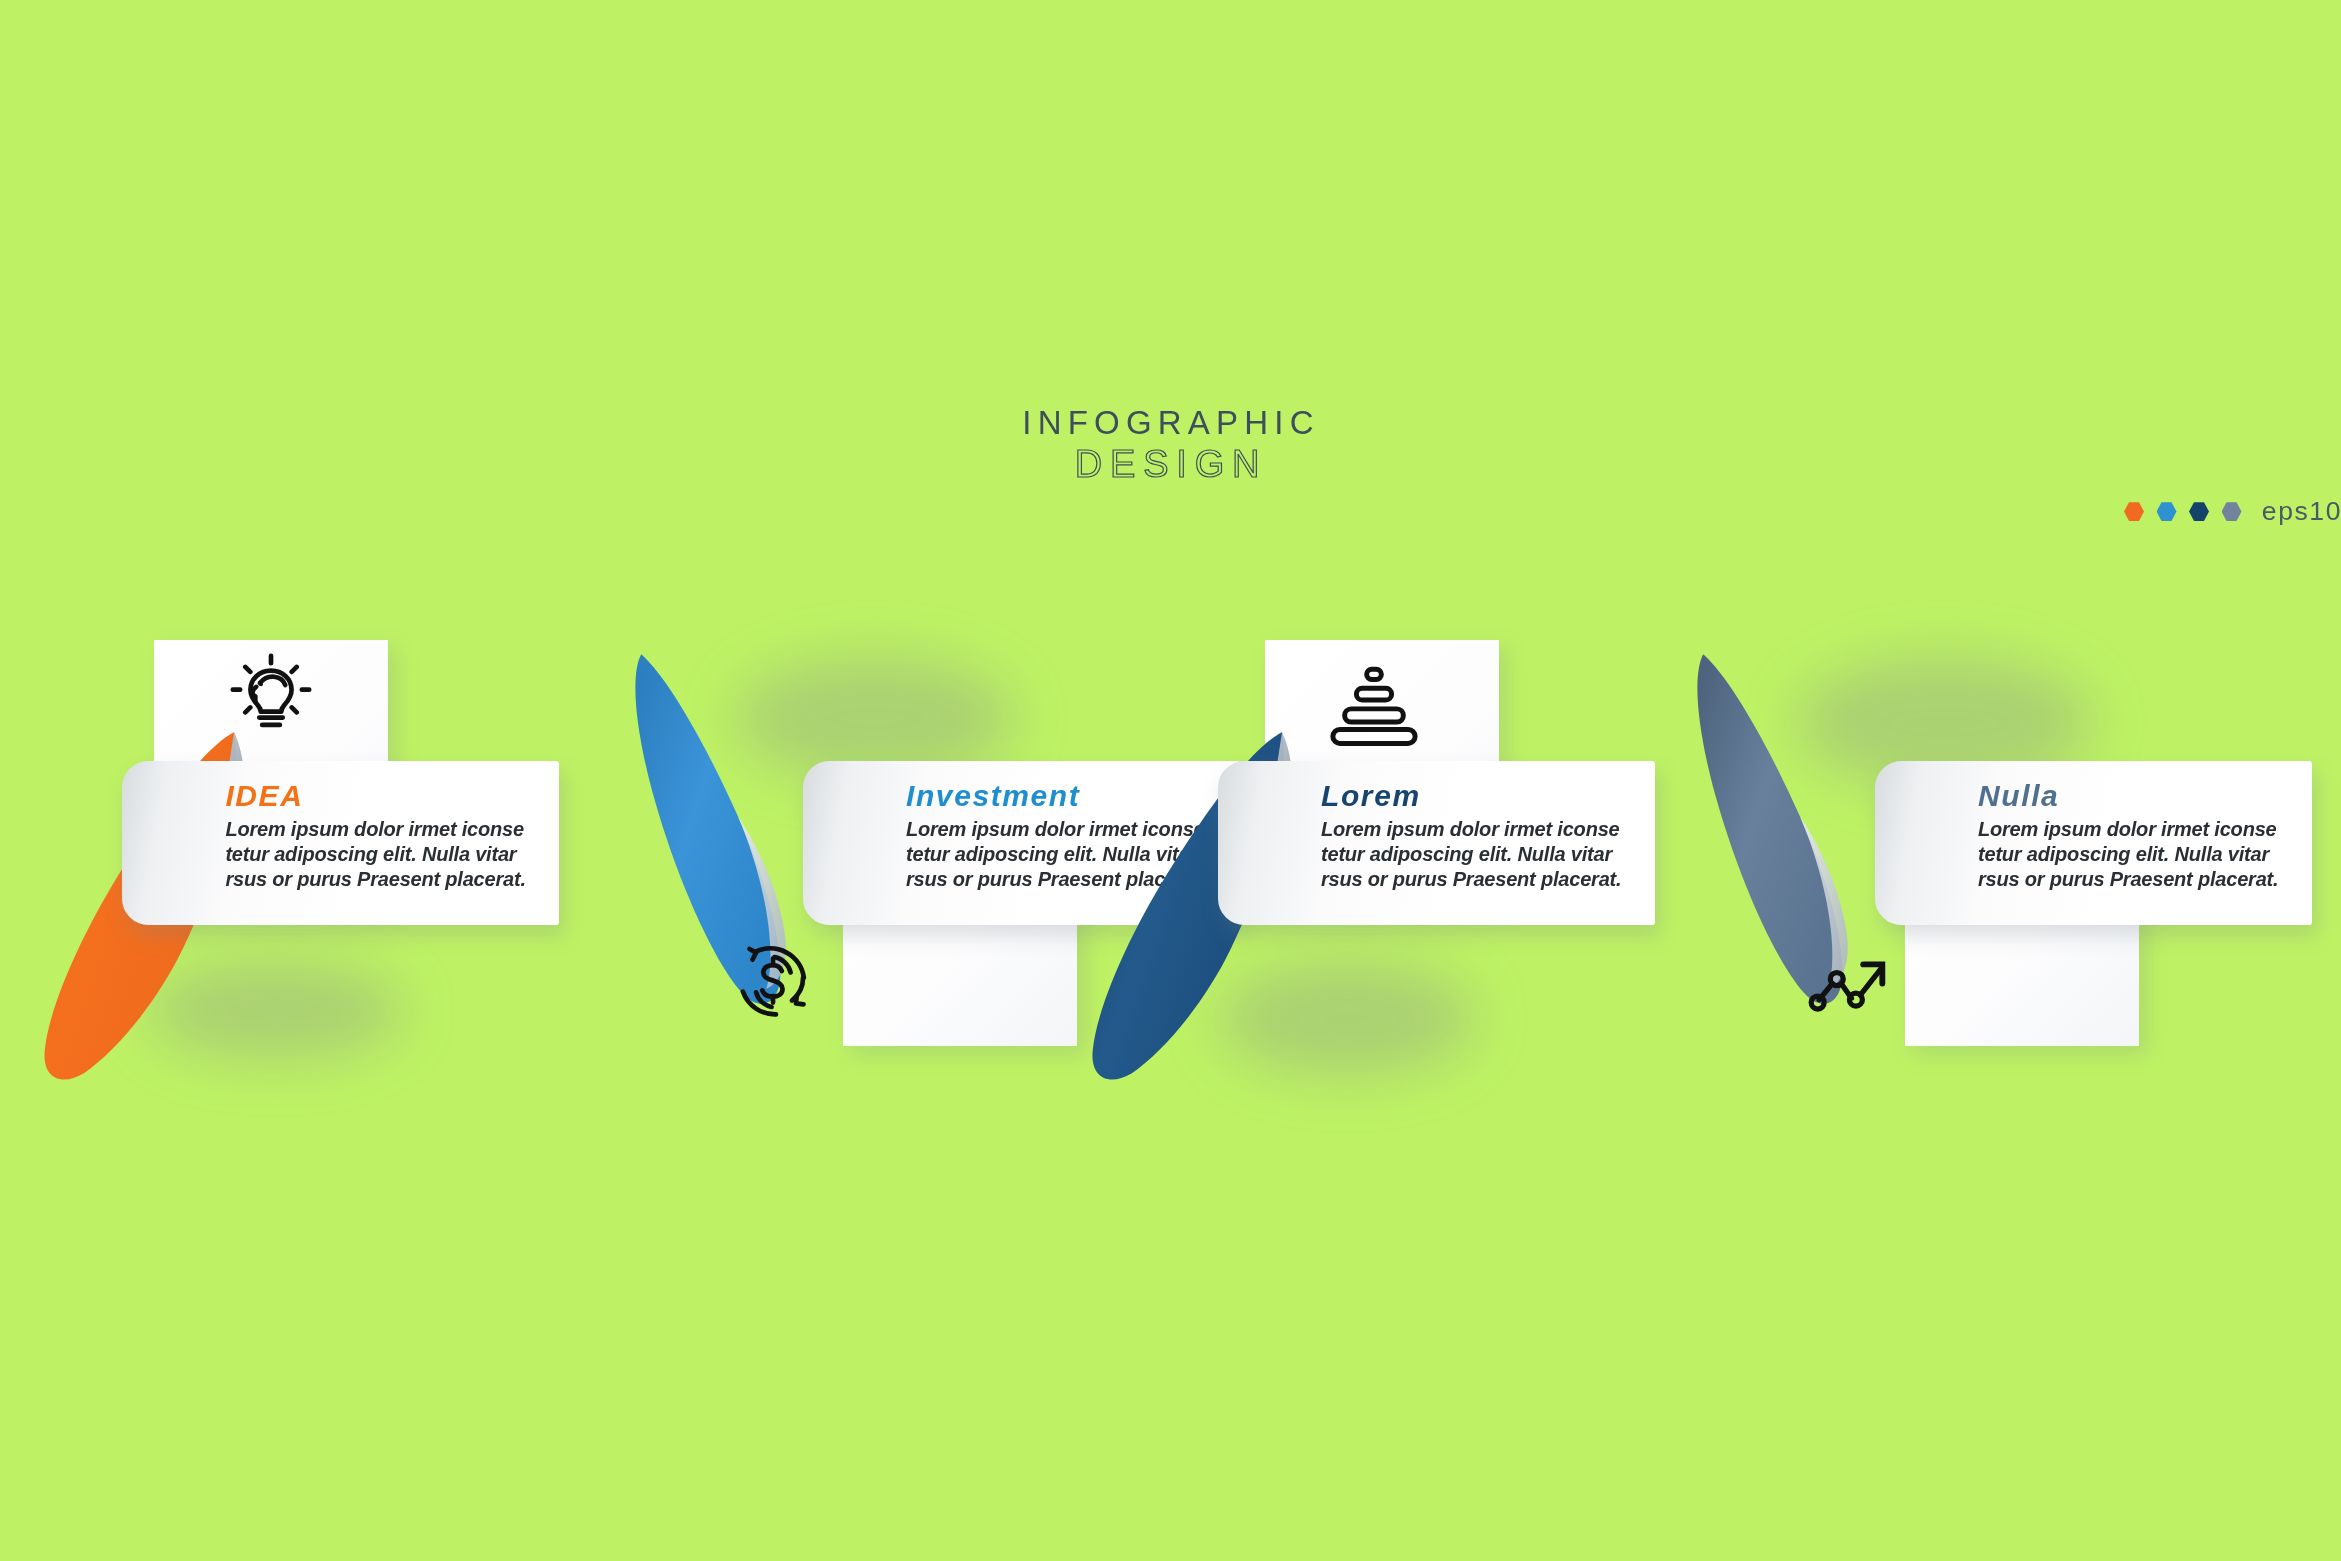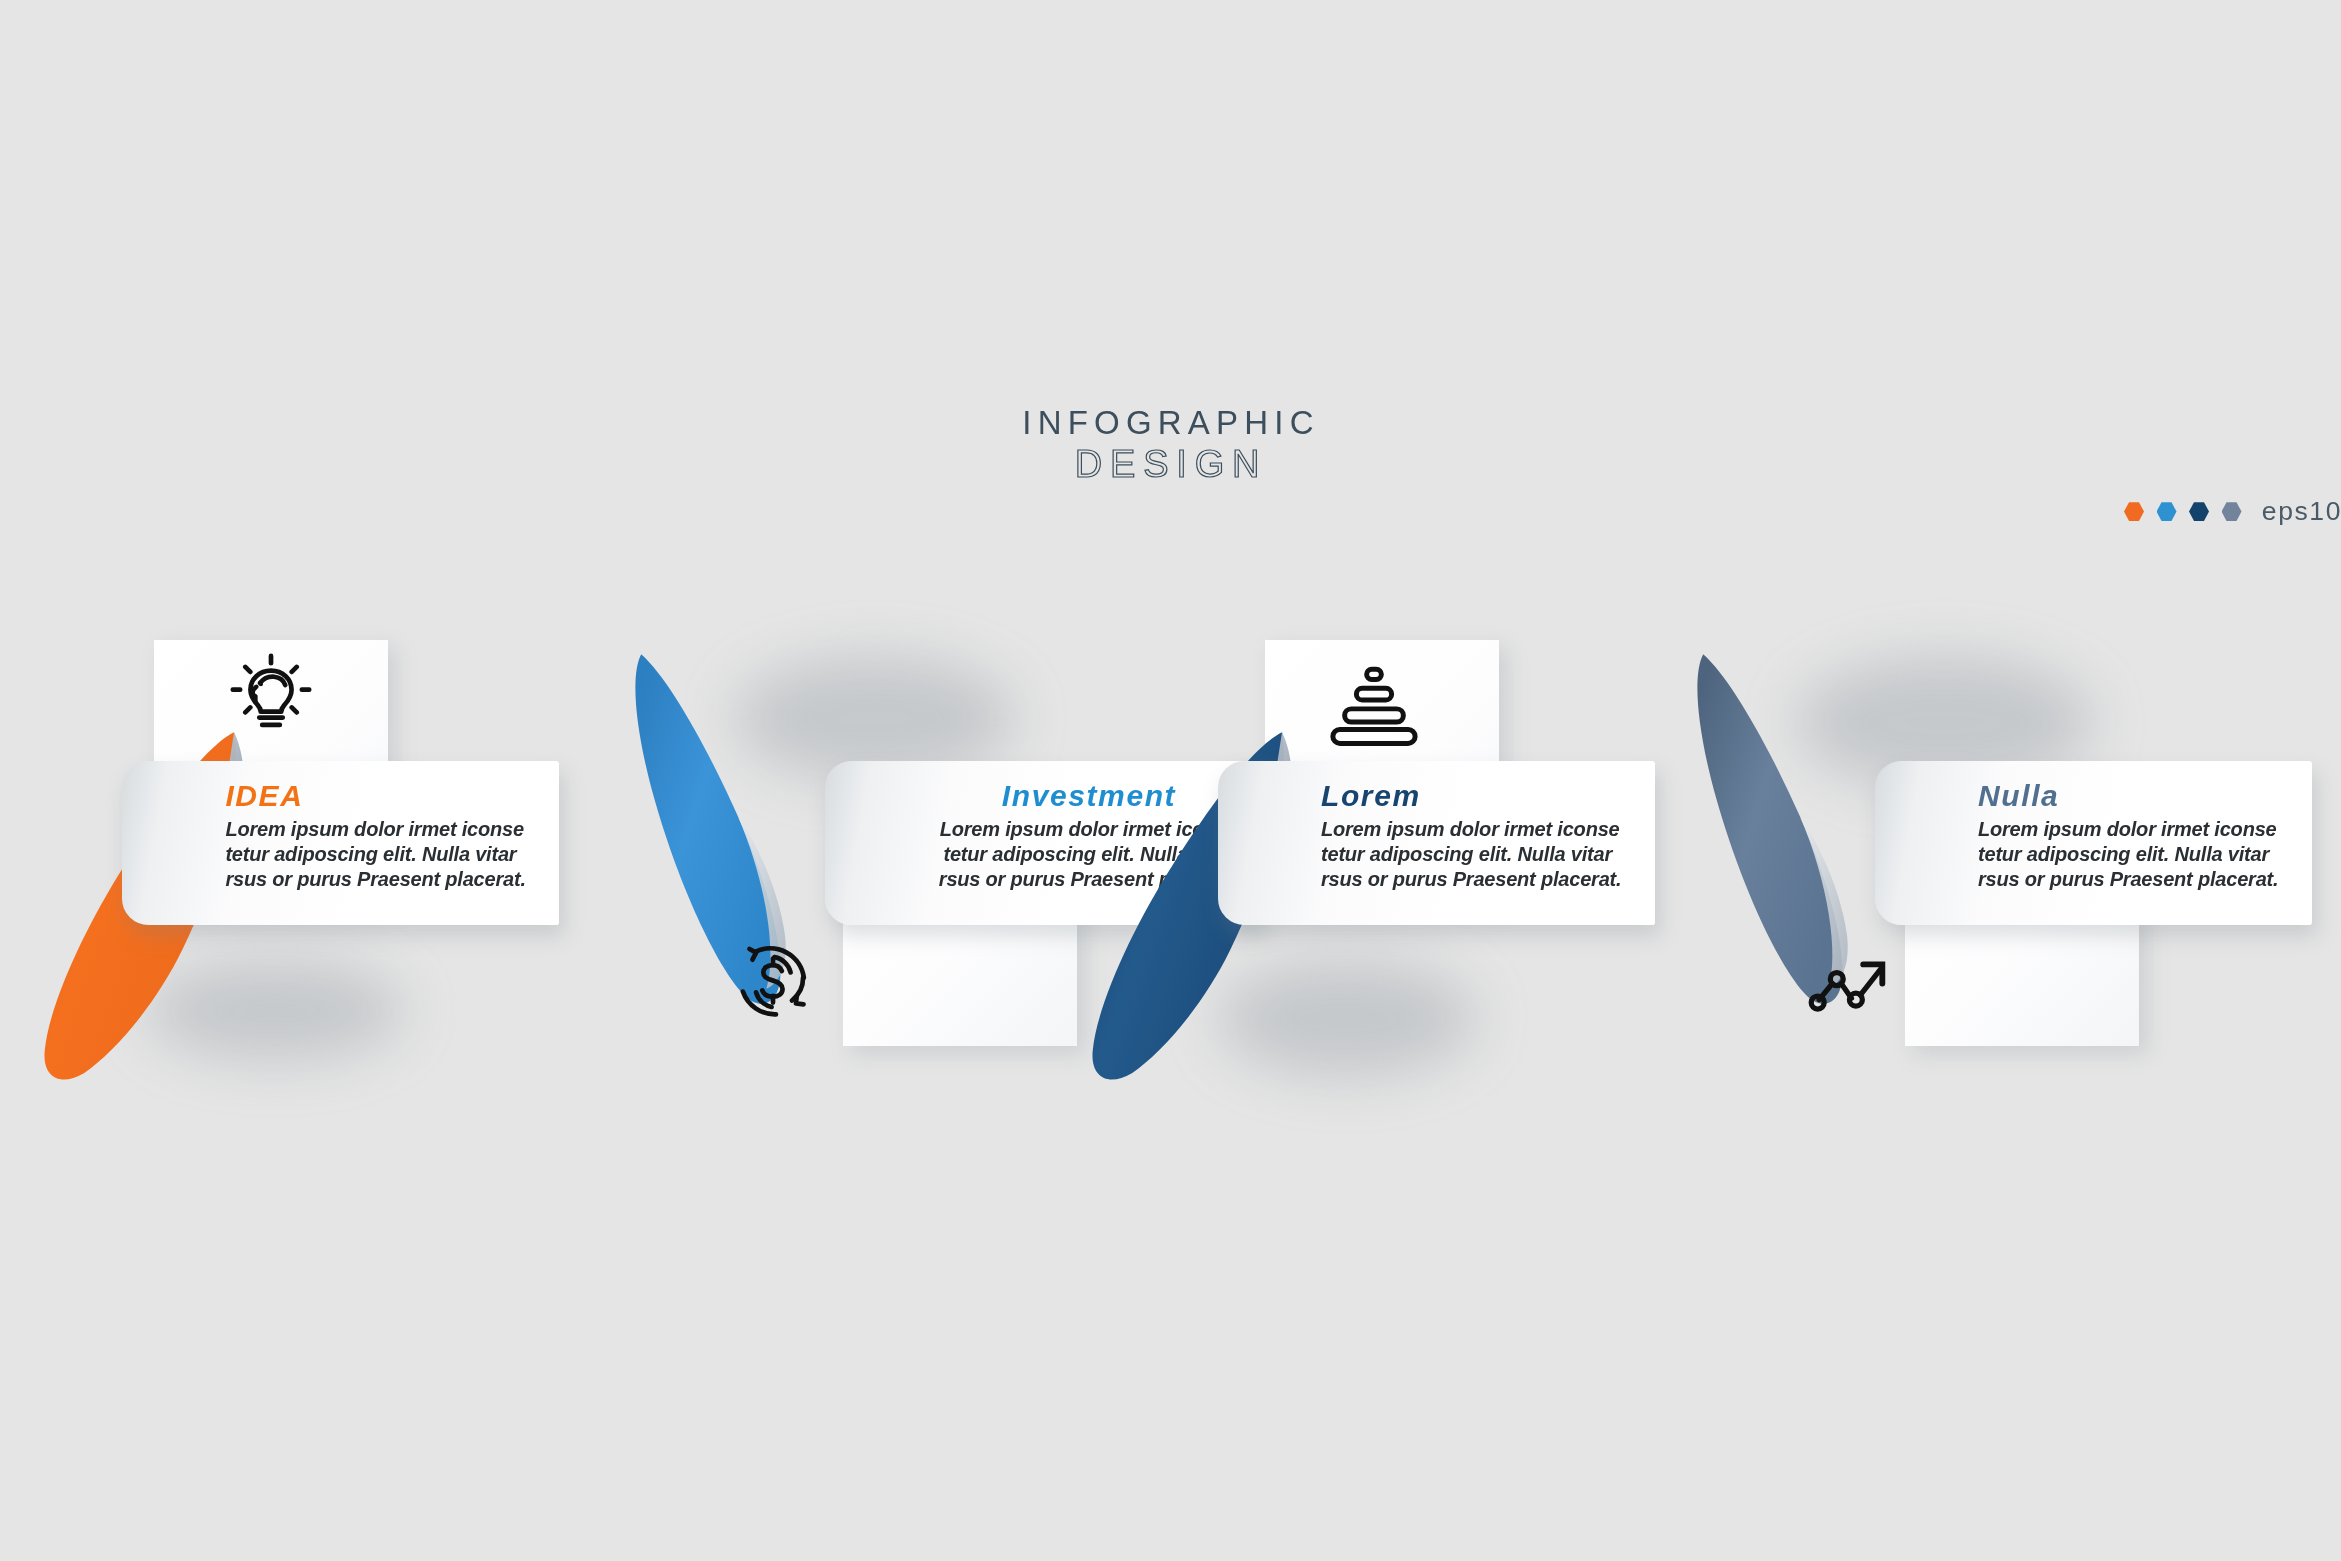--- a/index.html
+++ b/index.html
@@ -7,21 +7,21 @@
     width: 2342px;
     height: 1561px;
     background: #ffffff;
     font-family: "Liberation Sans", sans-serif;
     overflow: hidden;
   }
   #stage {
     position: relative;
     width: 2342px;
     height: 1561px;
-    background: #e5e5e5;
+    background: #bef264;
   }
 
   
   #header {
     position: absolute;
     left: 0;
     top: 406px;
     width: 2342px;
     text-align: center;
   }
@@ -213,21 +213,21 @@
           <linearGradient id="gBback" x1="0" y1="0" x2="1" y2="1">
             <stop offset="0%" stop-color="#e6eaee"></stop>
             <stop offset="100%" stop-color="#a9b5c0"></stop>
           </linearGradient>
         </defs>
         <path d="M22 8 C56 38 104 122 146 216 C180 292 202 372 200 420 C198 458 172 466 150 440 C112 396 66 290 38 190 C14 104 8 34 22 8 Z" fill="url(#gB)"></path>
         <path d="M146 216 C176 260 200 320 206 368 C210 404 200 428 182 436 C196 392 182 300 146 216 Z" fill="url(#gBback)" opacity="0.9"></path>
       </svg>
     </div>
 
-    <div class="ribbon" style="left:185px;text-align:center;">
+    <div class="ribbon" style="left:163px;">
       <div class="txt">
         <h3 style="color: rgb(31, 142, 208);">Investment</h3>
         <p style="color: rgb(42, 47, 51);">Lorem ipsum dolor irmet iconse tetur adiposcing elit. Nulla vitar rsus or purus Praesent placerat.</p>
       </div>
     </div>
 
     <div class="icon" style="left:86px; top:935px;">
       <svg viewBox="0 0 64 64" fill="none" stroke="#111" stroke-width="3.2" stroke-linecap="round" stroke-linejoin="round">
         <path d="M11.5 38.5A23 23 0 0 0 34 54"></path>
         <path d="M20 11.5A23 23 0 0 1 53 29"></path>

